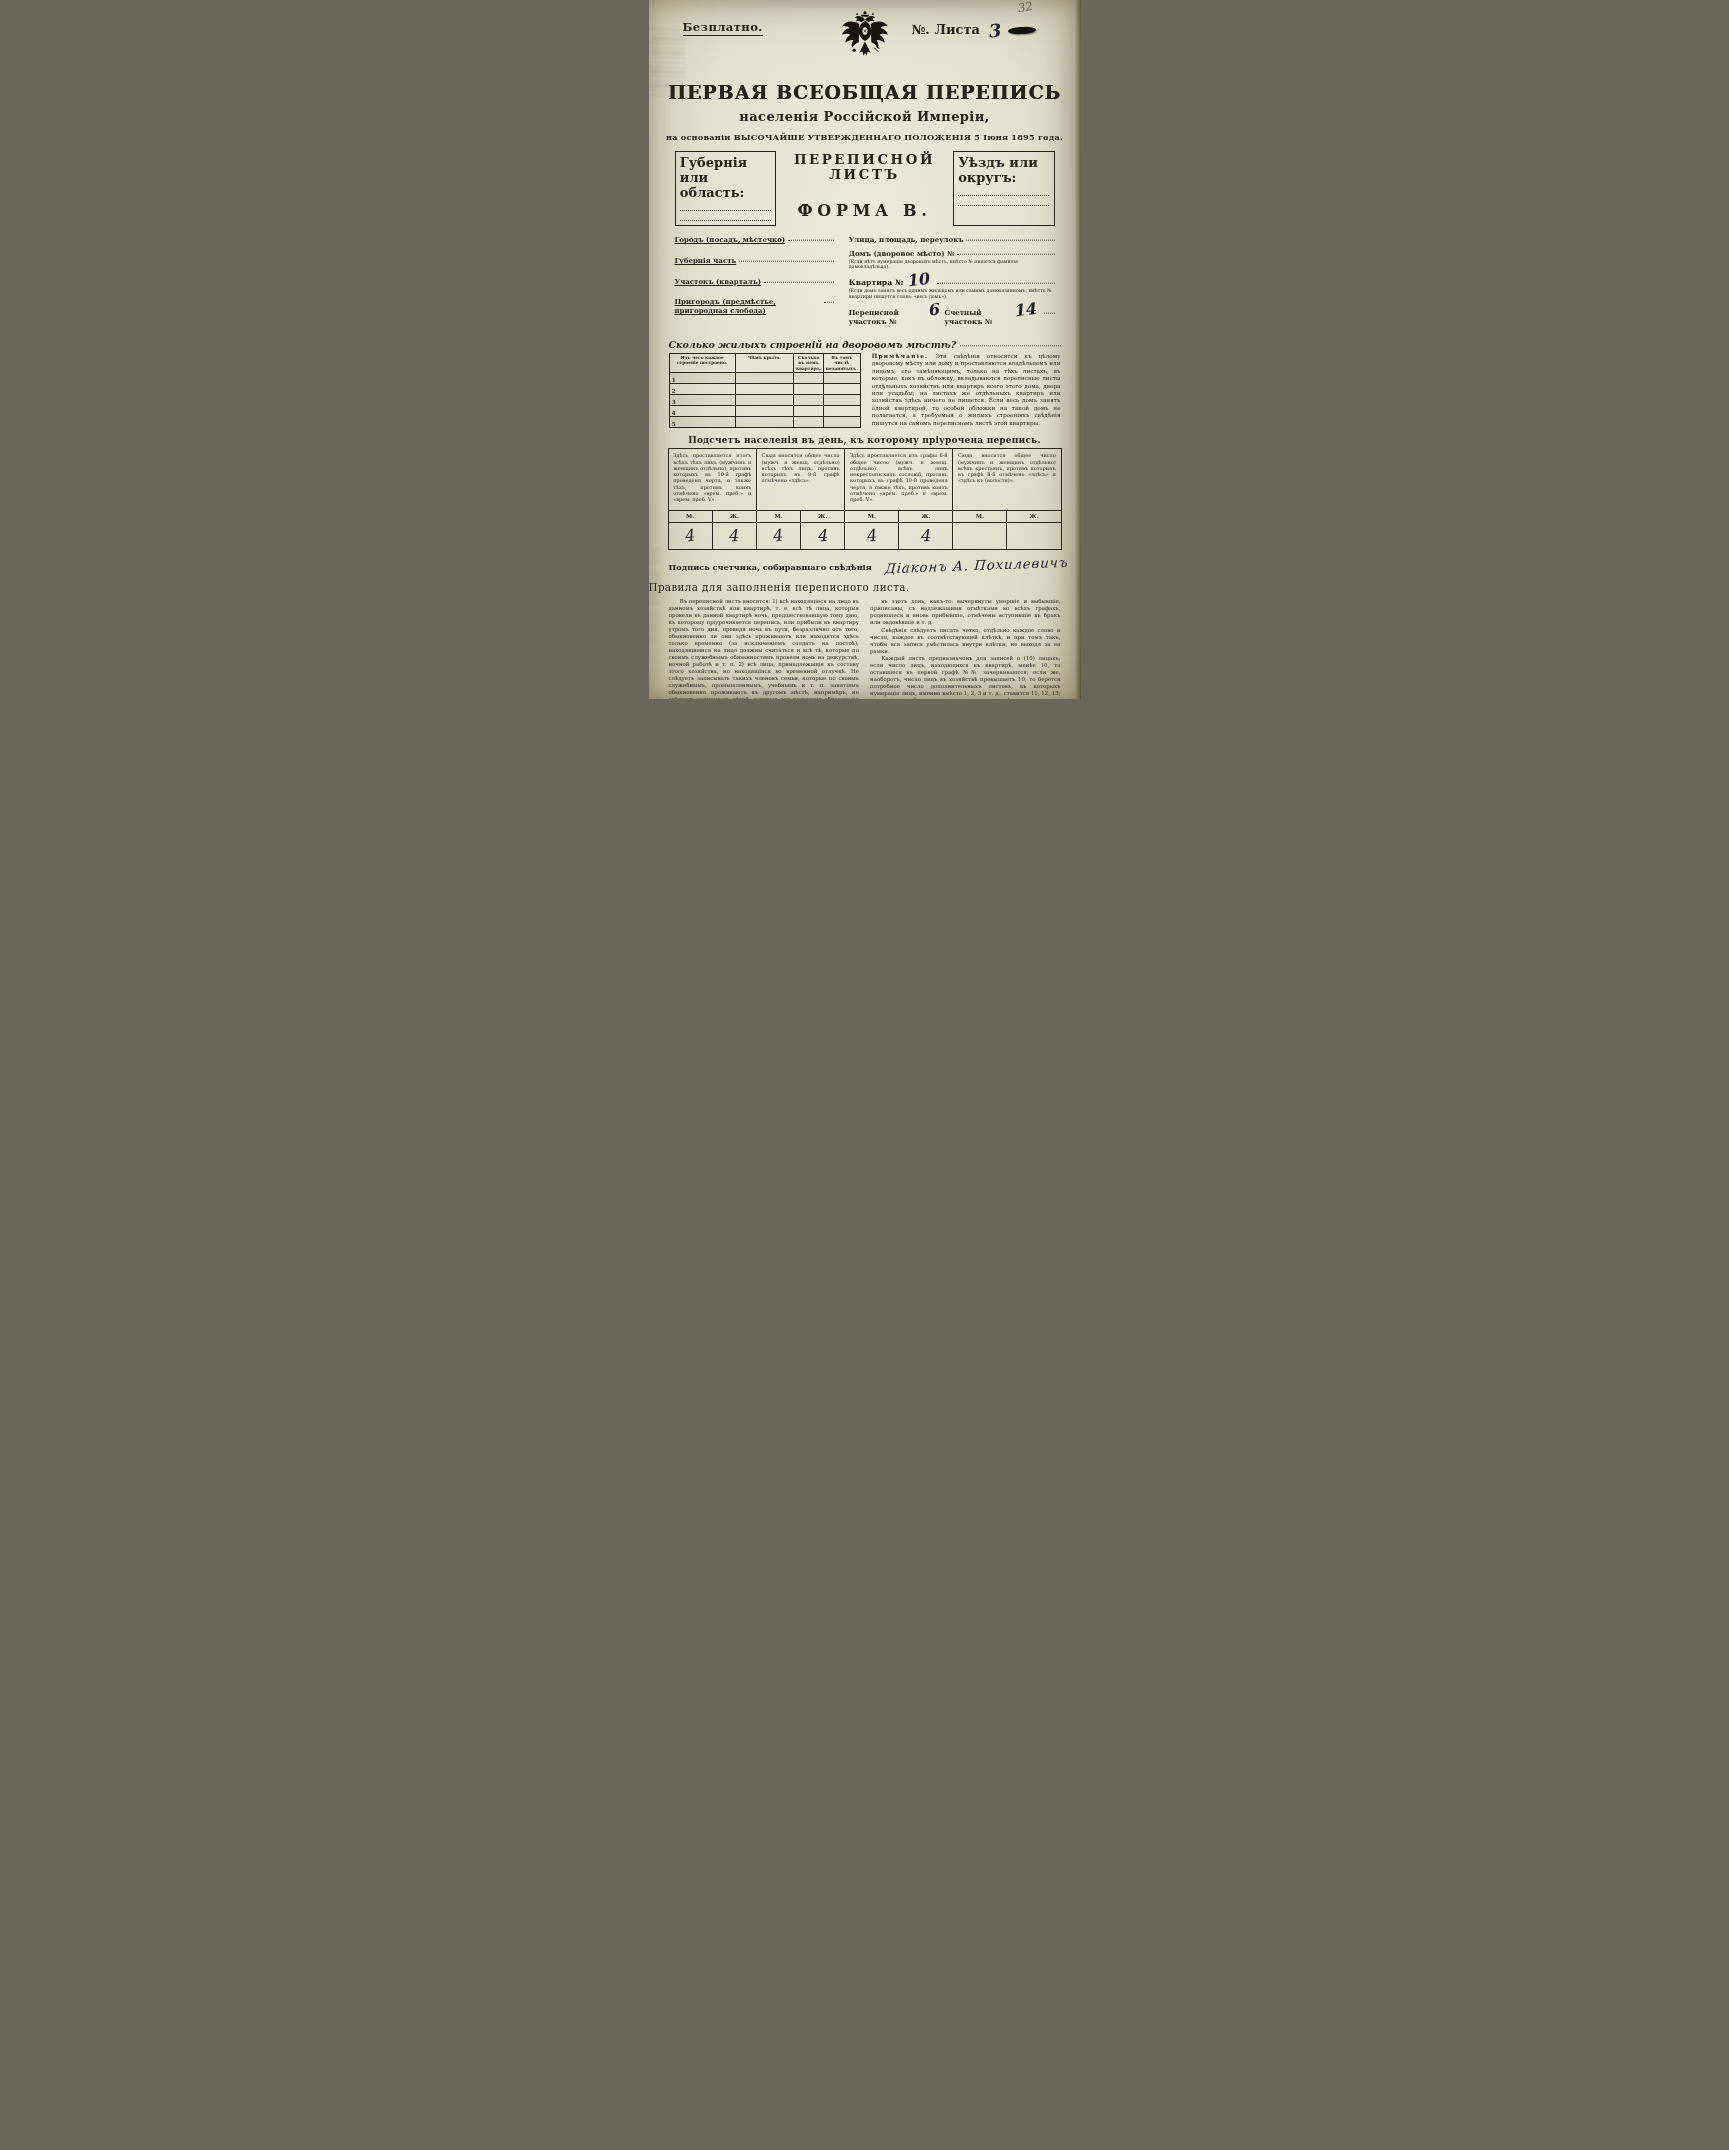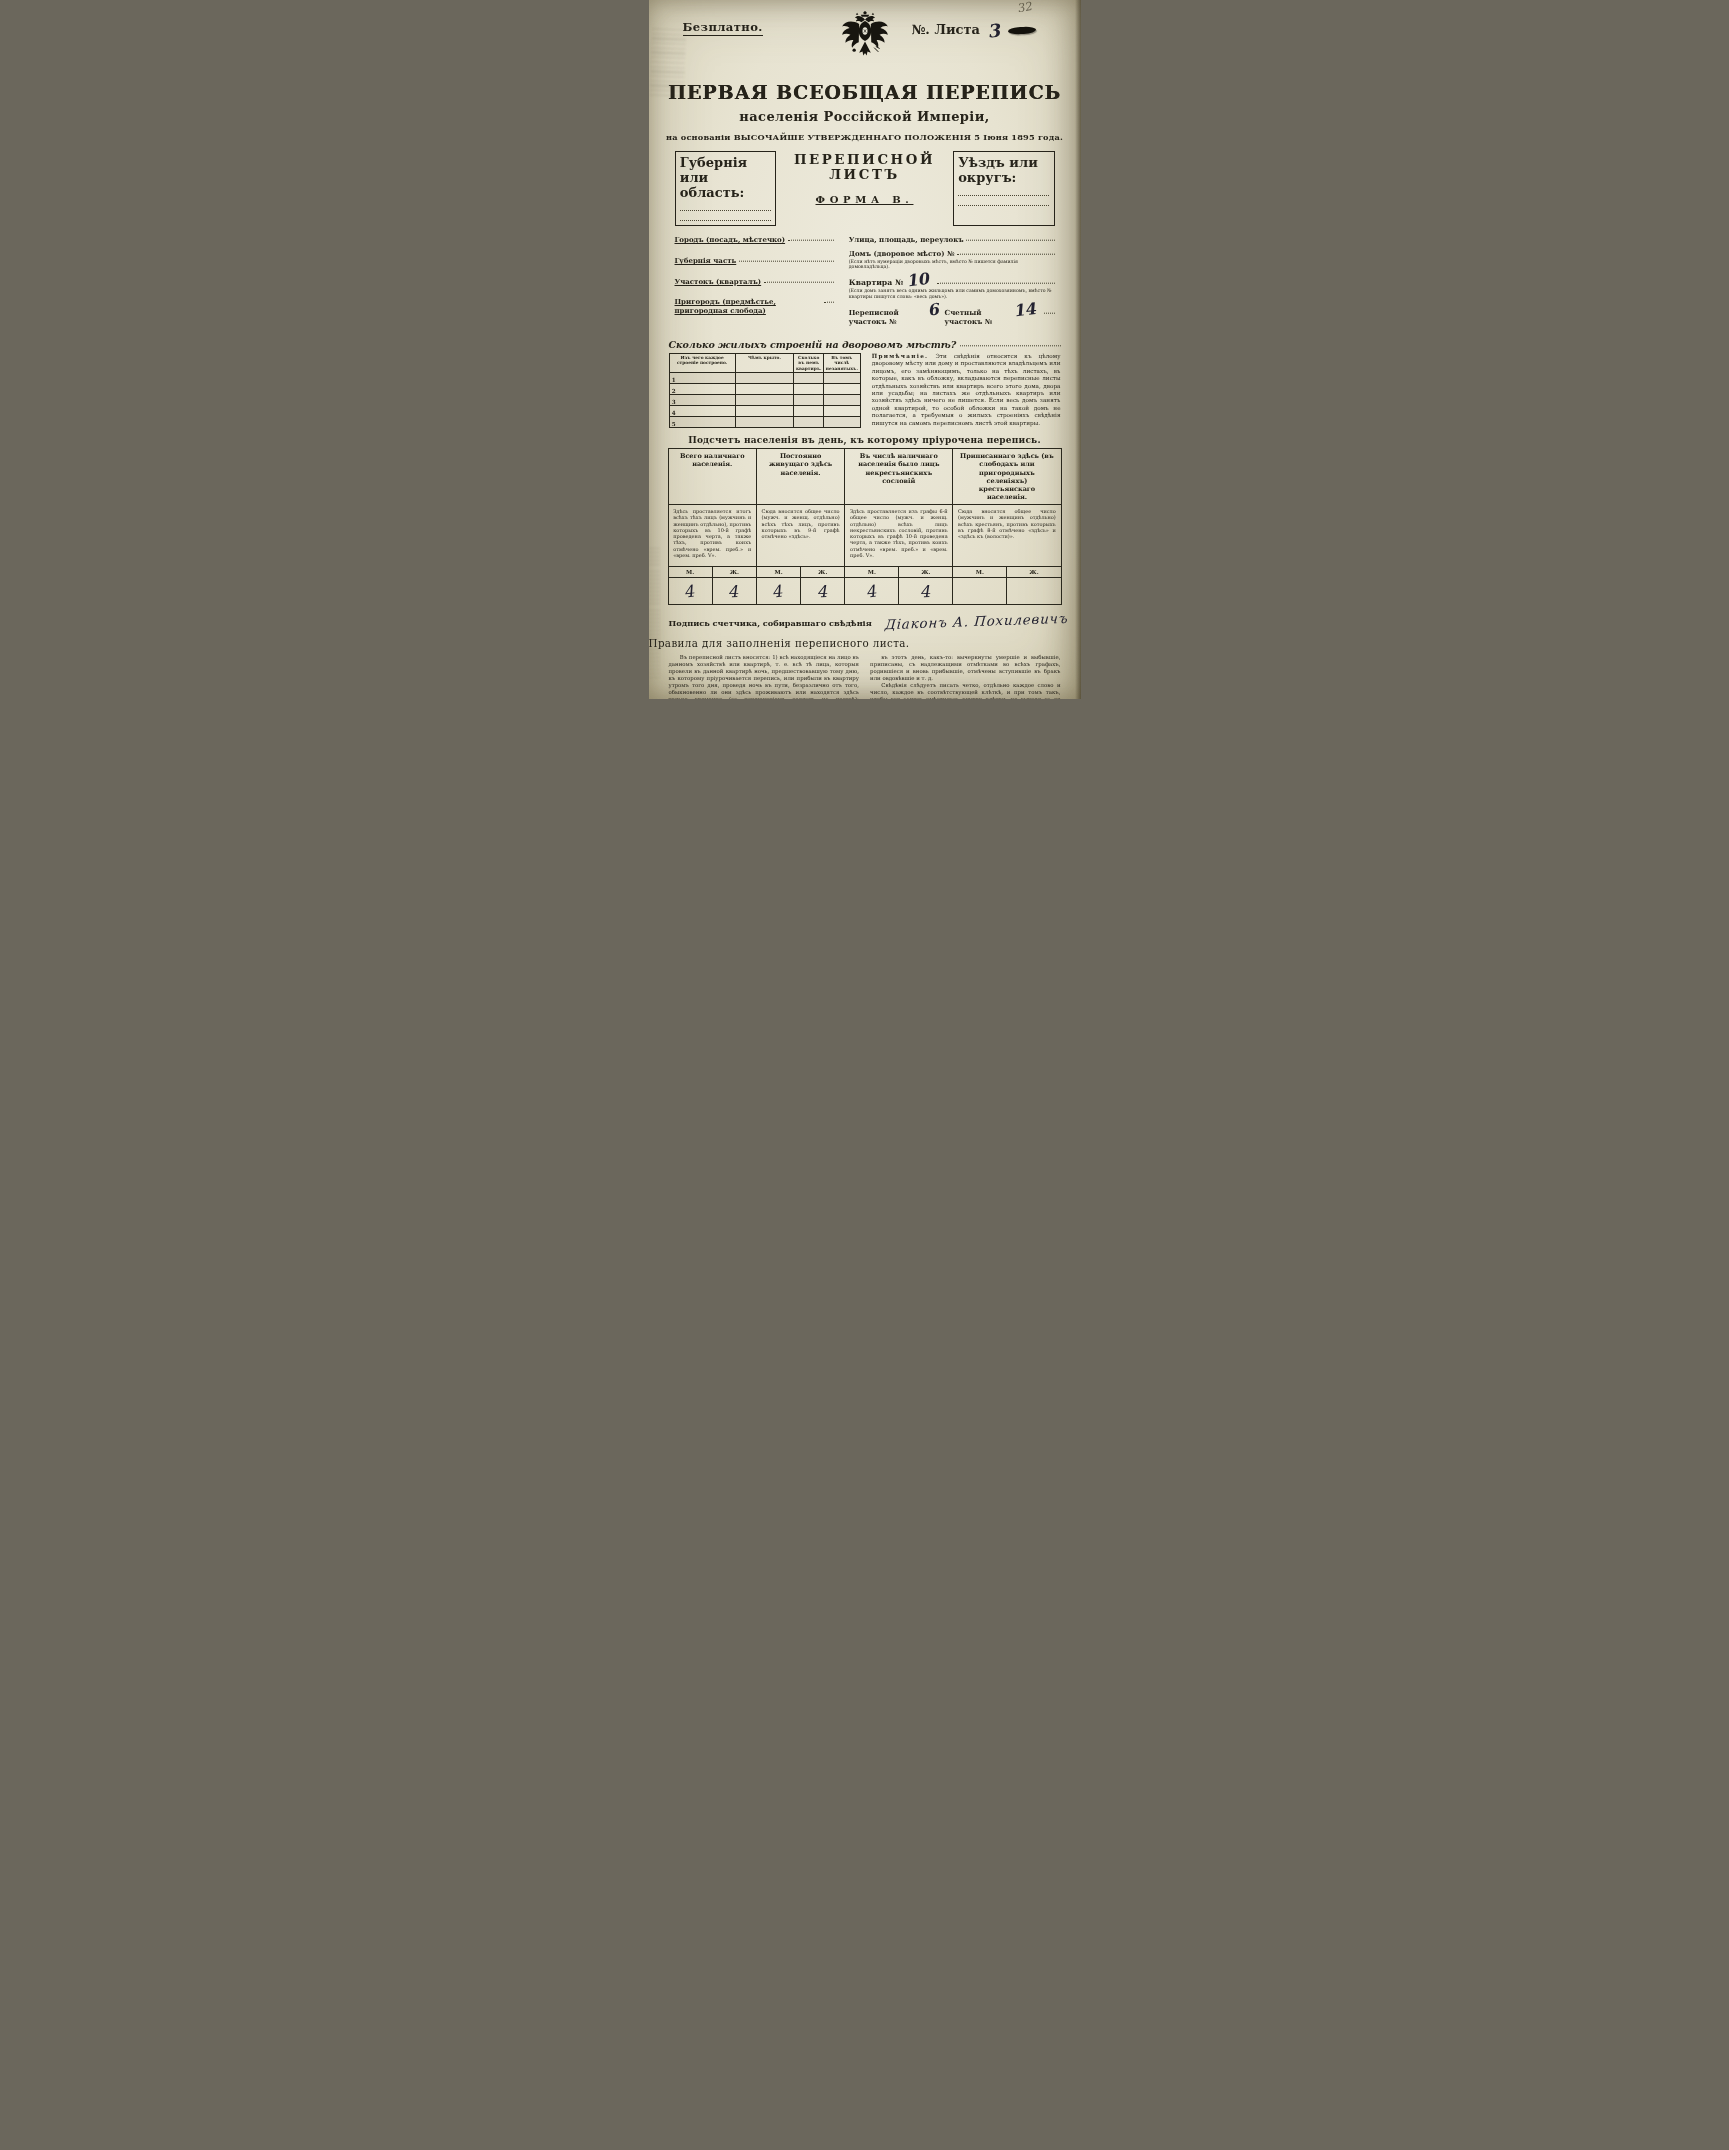--- a/index.html
+++ b/index.html
@@ -40,21 +40,21 @@
   .title-sub{text-align:center;font-size:13px;font-weight:bold;margin-top:6px;letter-spacing:0.4px;}
   .title-basis{text-align:center;font-size:8.2px;font-weight:bold;margin-top:7.7px;letter-spacing:0.2px;}
 
   
   .boxes{display:flex;margin:9.5px 26px 0;gap:11.2px;align-items:stretch;}
   .hbox{border:0.9px solid #26231a;width:91px;padding:3px 4.3px 3.9px;background:rgba(255,255,255,.06);}
   .hbox .lbl{font-weight:bold;font-size:13px;}
   .hbox .rule{border-bottom:0.9px dotted #4a4533;height:9.5px;}
   .cform{flex:1;text-align:center;padding-top:0.9px;}
   .cform .l1{font-size:13.3px;font-weight:bold;letter-spacing:2.6px;}
-  .cform .l2{font-size:10px;font-weight:bold;letter-spacing:4.7px;margin-top:12px;text-decoration:underline;}
+  .cform .l2{font-size:16px;font-weight:bold;letter-spacing:4.7px;margin-top:19px;}
 
   
   .address{display:flex;margin:9.5px 26px 0;gap:14.6px;}
   .addr-left{width:42%;text-decoration:underline;}
   .addr-right{flex:1;}
   .field{display:flex;align-items:baseline;font-size:7px;font-weight:bold;}
   .field .dots{flex:1;border-bottom:0.9px dotted #44402f;transform:translateY(-1.3px);min-width:10.3px;margin-left:2.6px;}
   .addr-left .field{margin-bottom:11.6px;}
   .fnote{font-size:4.7px;font-weight:normal;margin-top:0.9px;line-height:1.2;}
   .hw-num{display:inline-block;font-size:16px;font-style:italic;color:#232230;
@@ -281,26 +281,20 @@
         <col style="width:11.25%">
       <col style="width:11.25%">
         <col style="width:11.25%">
       <col style="width:13.75%">
         <col style="width:13.75%">
       <col style="width:13.75%">
         <col style="width:13.75%">
     </colgroup>
     <tbody>
       <tr>
-        <th class="chead" colspan="2">Всего наличнаго населенія.</th>
-        <th class="chead" colspan="2">Постоянно живущаго здѣсь населенія.</th>
-        <th class="chead" colspan="2">Въ числѣ наличнаго населенія было лицъ некрестьянскихъ сословій</th>
-        <th class="chead" colspan="2">Приписаннаго здѣсь (въ слободахъ или пригородныхъ селеніяхъ) крестьянскаго населенія.</th>
-      </tr>
-      <tr>
         <td class="cdesc" colspan="2">Здѣсь проставляется итогъ всѣхъ тѣхъ лицъ (мужчинъ и женщинъ отдѣльно), противъ которыхъ въ 10-й графѣ проведена черта, а также тѣхъ, противъ коихъ отмѣчено «врем. преб.» и «врем. преб. V».</td>
         <td class="cdesc" colspan="2">Сюда вносится общее число (мужч. и женщ. отдѣльно) всѣхъ тѣхъ лицъ, противъ которыхъ въ 9-й графѣ отмѣчено «здѣсь».</td>
         <td class="cdesc" colspan="2">Здѣсь проставляется изъ графы 6-й общее число (мужч. и женщ. отдѣльно) всѣхъ лицъ некрестьянскихъ сословій, противъ которыхъ въ графѣ 10-й проведена черта, а также тѣхъ, противъ коихъ отмѣчено «врем. преб.» и «врем. преб. V».</td>
         <td class="cdesc" colspan="2">Сюда вносится общее число (мужчинъ и женщинъ отдѣльно) всѣхъ крестьянъ, противъ которыхъ въ графѣ 8-й отмѣчено «здѣсь» и «здѣсь къ (волости)».</td>
       </tr>
       <tr>
         <td class="mj">М.</td>
         <td class="mj">Ж.</td>
         <td class="mj">М.</td>
         <td class="mj">Ж.</td>

